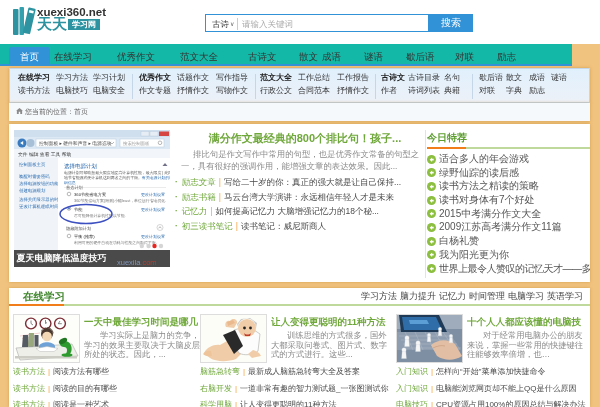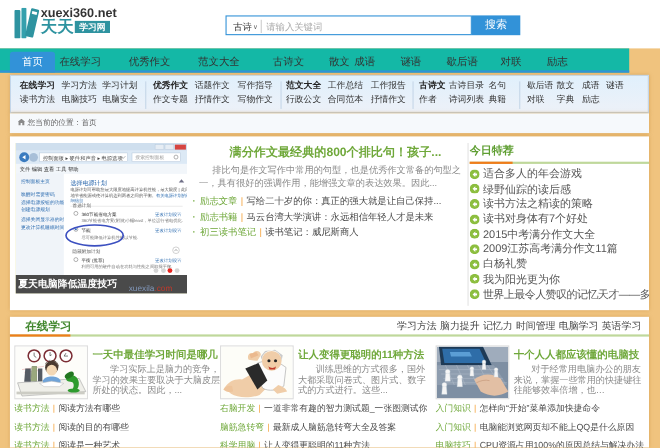--- a/index.html
+++ b/index.html
@@ -198,20 +198,21 @@
       <rect x="0" y="120" width="156" height="17" fill="#4A4A4A"></rect>
       <text x="2.5" y="131" font-size="9" fill="#fff" font-weight="bold">夏天电脑降低温度技巧</text>
       <text x="103" y="134.5" font-size="7.5" fill="#8096B8">xuexila<tspan fill="#C0392B">.com</tspan></text>
     </svg>
   </div>
   <div class="abs mid-title">满分作文最经典的800个排比句！孩子...</div>
   <div class="abs mid-para">排比句是作文写作中常用的句型，也是优秀作文常备的句型之一，具有很好的强调作用，能增强文章的表达效果。因此...</div>
   <div class="abs mlist">
     <div class="r"><span class="dot">·</span><span class="cat">励志文章</span><span class="pipe">|</span><span class="txt">写给二十岁的你：真正的强大就是让自己保持...</span></div>
     <div class="r"><span class="dot">·</span><span class="cat">励志书籍</span><span class="pipe">|</span><span class="txt">马云台湾大学演讲：永远相信年轻人才是未来</span></div>
+    <div class="r"><span class="dot">·</span><span class="cat">记忆力</span><span class="pipe">|</span><span class="txt">如何提高记忆力 大脑增强记忆力的18个秘...</span></div>
     <div class="r"><span class="dot">·</span><span class="cat">初三读书笔记</span><span class="pipe">|</span><span class="txt">读书笔记：威尼斯商人</span></div>
   </div>
   <div class="abs" id="vline"></div>
   <div class="abs" id="right">
     <div id="rtitle">今日特荐</div>
     <div id="rhr">
         <i></i>
       </div>
     <div class="ritem"><svg class="gi" width="9" height="9" viewBox="0 0 9 9">
           <circle cx="4.5" cy="4.5" r="4.5" fill="#8CBE3F"></circle>
@@ -308,22 +309,22 @@
         <path d="M37 12a9 9 0 0 1 18 1l1-5-7-5-9 1-4 5z" fill="#C9C9C9"></path>
         <circle cx="43.5" cy="13" r="1.4" fill="#222"></circle>
         <circle cx="49.5" cy="13" r="1.4" fill="#222"></circle>
         <path d="M43 18c2 2 5 2 7 0l-1 3h-5z" fill="#C0392B"></path>
         <path d="M52 35c3 1 7 3 8 6l-9 2-4-4z" fill="#F0CDA8"></path>
       </svg>
     </div>
     <div class="ct">让人变得更聪明的11种方法</div>
     <div class="cp">训练思维的方式很多，国外大都采取问卷式、图片式、数字式的方式进行。这些...</div>
     <div class="cl">
+      <div class="r"><span class="cat">脑筋急转弯</span><span class="pipe">|</span><span class="txt">最新成人脑筋急转弯大全及答案</span></div>
       <div class="r"><span class="cat">右脑开发</span><span class="pipe">|</span><span class="txt">一道非常有趣的智力测试题_一张图测试你</span></div>
-      <div class="r"><span class="cat">脑筋急转弯</span><span class="pipe">|</span><span class="txt">最新成人脑筋急转弯大全及答案</span></div>
       <div class="r"><span class="cat">科学用脑</span><span class="pipe">|</span><span class="txt">让人变得更聪明的11种方法</span></div>
     </div>
   </div>
 
   <div class="col" style="left:387px">
     <div class="cimg">
       <svg width="65" height="47" viewBox="0 0 65 47">
         <rect width="65" height="47" fill="#9FACBC"></rect>
         <path d="M0 14h65v33H0z" fill="#7E8FA3"></path>
         <path d="M2 0h40l8 17H4z" fill="#1E3A56"></path>

